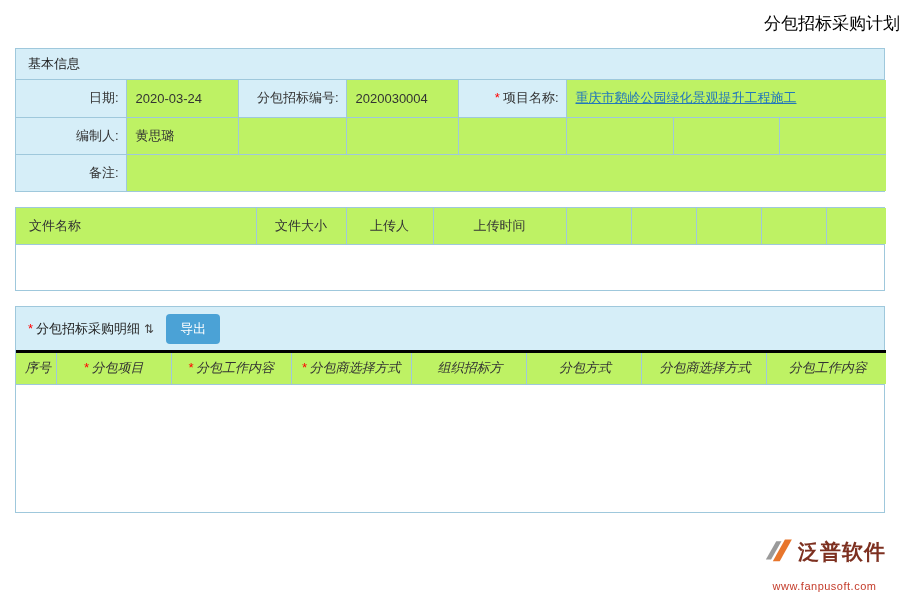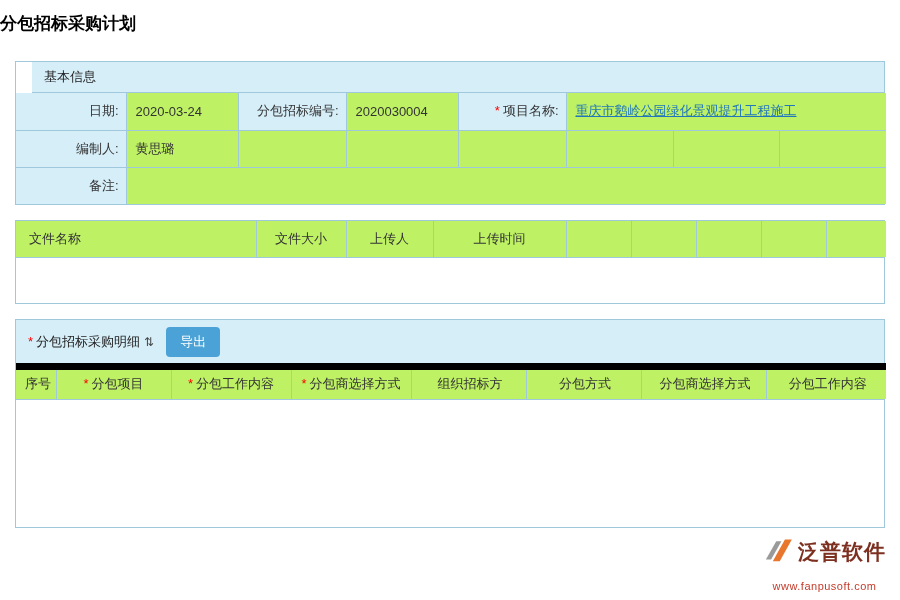--- a/index.html
+++ b/index.html
@@ -5,41 +5,41 @@
   * { box-sizing: border-box; margin: 0; padding: 0; }
   html,body { width: 900px; height: 600px; }
   body {
     font-family: "Liberation Sans", "DejaVu Sans", sans-serif;
     background: #ffffff;
     position: relative;
     overflow: hidden;
     color: #333;
   }
   .page-title {
-    text-align: left;
+    text-align: right;
     font-size: 17px;
-    font-weight: bold;
+    font-weight: normal;
     color: #000;
-    padding: 12px 0 26px 0;
+    padding: 12px 0 13px 0;
   }
   .section {
     margin: 0 15px 15px 15px;
     border: 1px solid #9fc8dc;
     background: #fff;
   }
   .sec-bar {
     background: #d6eef8;
     display: flex;
     align-items: center;
     padding: 0 12px;
     font-size: 13px;
     color: #222;
     border-bottom: 1px solid #9fc8dc;
   }
-  .bar-basic { height: 31px; margin-left: 16px; }
+  .bar-basic { height: 31px; }
   .bar-attach { height: 33px; }
   .bar-detail { height: 43px; border-bottom: none; }
   table {
     width: 100%;
     border-collapse: collapse;
     border-style: hidden;
     table-layout: fixed;
     font-size: 13px;
     color: #333;
   }
@@ -200,21 +200,21 @@
   <div class="empty-body empty-attach"></div>
 </div>
 
 <div class="section">
   <div class="sec-bar bar-detail">
     <span class="req">*</span>
     <span>分包招标采购明细</span>
     <span class="sort-icon">⇅</span>
     <button class="btn-primary">导出</button>
   </div>
-  <table class="detail-table" style="border-top:7px solid #000000;">
+  <table class="detail-table" style="border-top:3px solid #000000;font-style:italic;">
     <colgroup>
       <col style="width:40px">
         <col style="width:115px">
         <col style="width:120px">
         <col style="width:120px">
       <col style="width:115px">
         <col style="width:115px">
         <col style="width:125px">
         <col style="width:120px">
     </colgroup>

